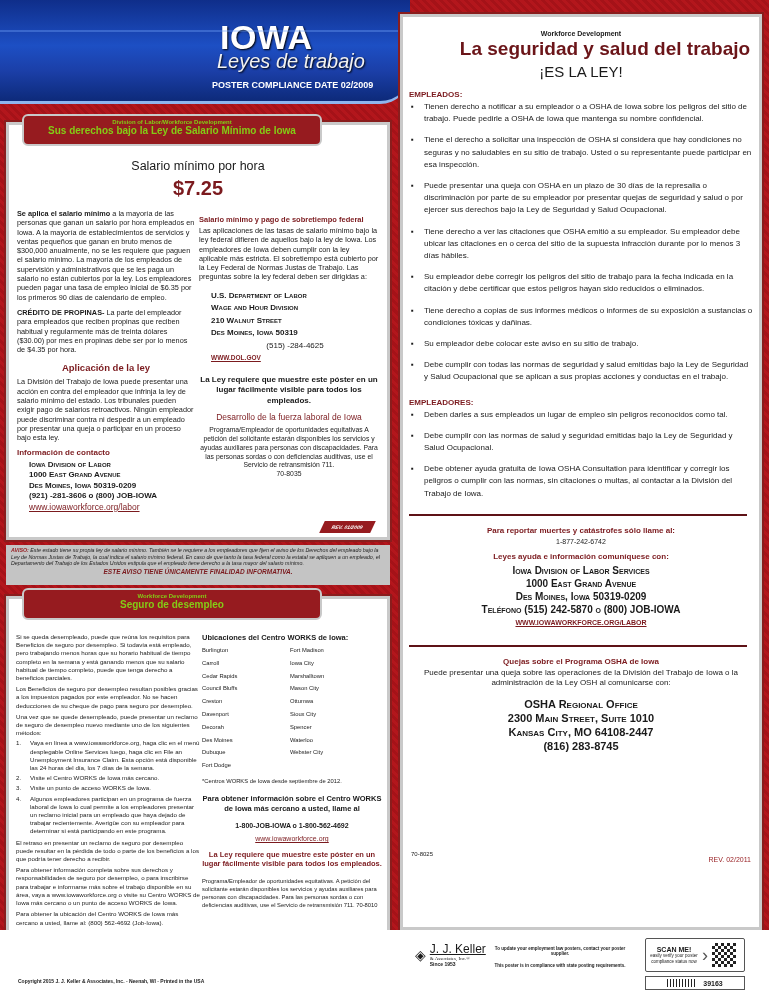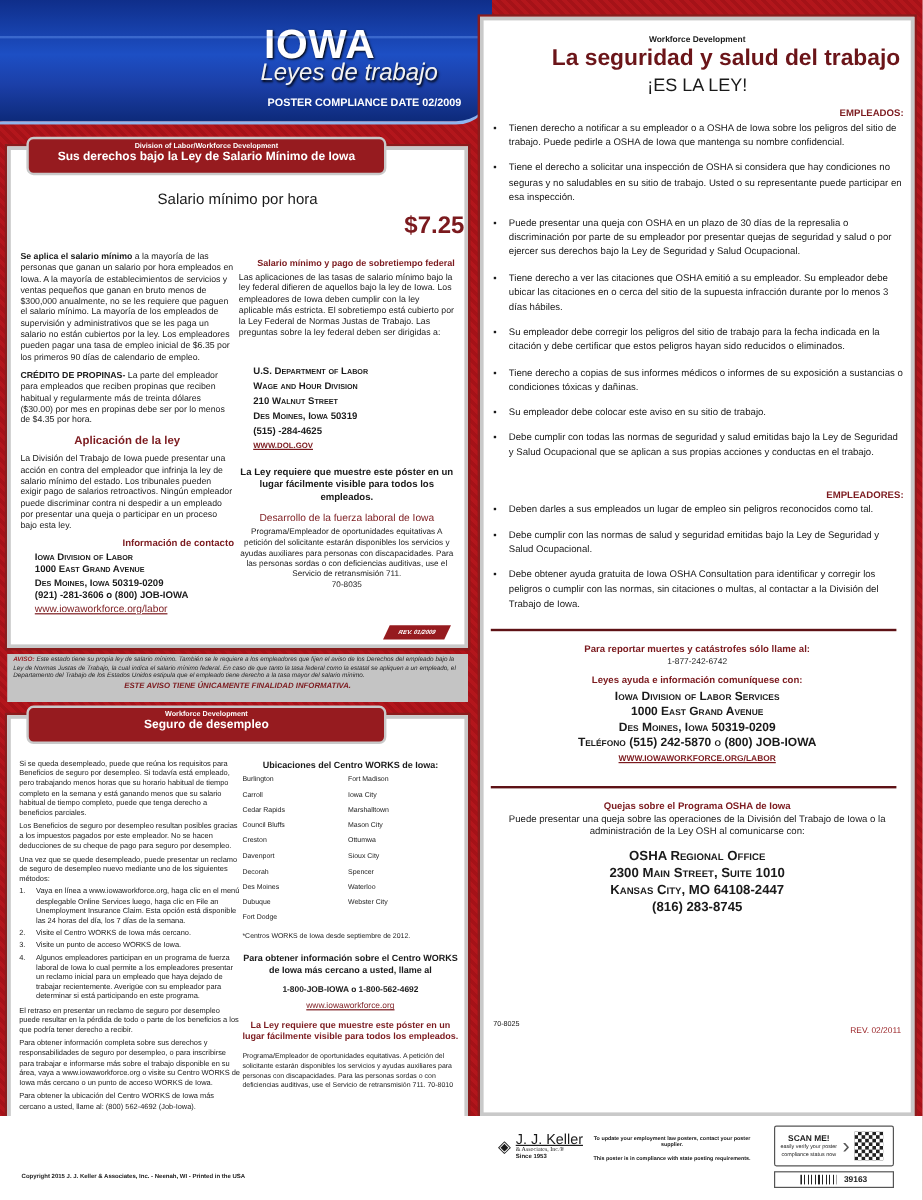--- a/index.html
+++ b/index.html
@@ -9,30 +9,30 @@
   .poster { position: absolute; left: 0; top: 0; width: 769px; height: 1000px;
     background: repeating-linear-gradient(45deg, #b3161c 0 3px, #a51218 3px 6px); }
 
   
   .header-band { position: absolute; left: 0; top: 0; width: 410px; height: 104px;
     background: linear-gradient(180deg, #0f2e8a 0%, #1d4fc4 45%, #1b3fa8 70%, #0d2a7a 100%);
     border-bottom: 3px solid #8fb5ee; border-bottom-right-radius: 30px; }
   .header-band::after { content: ""; position: absolute; left: 0; right: 0; top: 30px; height: 2px; background: rgba(120,170,255,0.35); }
   .title { position: absolute; left: 220px; top: 18px; color: #fff; font-weight: bold; font-size: 34px; letter-spacing: 0.5px; text-shadow: 1px 1px 2px #000; }
   .subtitle { position: absolute; left: 217px; top: 50px; color: #f2f2f2; font-style: italic; font-size: 20px; text-shadow: 1px 1px 2px #000; }
-  .compliance { position: absolute; left: 223px; top: 80px; color: #fff; font-weight: bold; font-size: 9px; }
+  .compliance { position: absolute; left: 212px; top: 80px; color: #fff; font-weight: bold; font-size: 9px; }
 
   
   .panel { position: absolute; background: #fff; border: 3px solid #c9c9c9; box-shadow: 0 0 0 2px #8a1d1d; }
-  .panel-head { position: absolute; background: #961b1f; color: #ffffff; text-align: center; border-radius: 6px; border: 2px solid #c9c9c9; }
+  .panel-head { position: absolute; background: #961b1f; color: #84cc16; text-align: center; border-radius: 6px; border: 2px solid #c9c9c9; }
   .panel-head .small { font-size: 6px; font-weight: bold; display: block; margin-top: 3px; }
   .panel-head .big { font-size: 10px; font-weight: bold; display: block; }
 
   .p { font-size: 7.3px; line-height: 9.3px; }
-  .h-red { color: #7b1a1e; font-weight: bold; text-align: right; }
+  .h-red { color: #7b1a1e; font-weight: bold; }
   .center { text-align: center; }
   .sc { font-weight: bold; font-variant: small-caps; }
   .link { color: #7b1a1e; text-decoration: underline; }
   .rev-tag { position: absolute; background: #961b1f; color: #fff; font-size: 5px; font-weight: bold; padding: 3px 10px; transform: skewX(-25deg); }
 
   
   #mw { left: 6px; top: 122px; width: 384px; height: 418px; }
   #mw-head { left: 22px; top: 114px; width: 300px; height: 32px; }
 
   .notice { position: absolute; left: 6px; top: 545px; width: 384px; height: 40px; background: #c4c4c4; padding: 2px 5px;
@@ -54,47 +54,47 @@
 
   <div class="header-band">
     <div class="title">IOWA</div>
     <div class="subtitle">Leyes de trabajo</div>
     <div class="compliance">POSTER COMPLIANCE DATE 02/2009</div>
   </div>
 
   <div class="panel" id="mw">
     <div style="position:absolute;left:0;top:34px;width:378px;text-align:center;">
       <div style="font-size:12.5px;">Salario mínimo por hora</div>
-      <div style="font-size:20px;font-weight:bold;color:#7b1a1e;margin-top:4px;text-align:right;">$7.25</div>
+      <div style="font-size:20px;font-weight:bold;color:#7b1a1e;margin-top:4px;">$7.25</div>
     </div>
 
     <div style="position:absolute;left:8px;top:84px;width:178px;">
       <p class="p"><b>Se aplica el salario mínimo</b><span> a la mayoría de las personas que ganan un salario por hora empleados en Iowa. A la mayoría de establecimientos de servicios y ventas pequeños que ganan en bruto menos de $300,000 anualmente, no se les requiere que paguen el salario mínimo. La mayoría de los empleados de supervisión y administrativos que se les paga un salario no están cubiertos por la ley. Los empleadores pueden pagar una tasa de empleo inicial de $6.35 por los primeros 90 días de calendario de empleo.</span></p>
       <p class="p" style="margin-top:6px;"><b>CRÉDITO DE PROPINAS-</b><span> La parte del empleador para empleados que reciben propinas que reciben habitual y regularmente más de treinta dólares ($30.00) por mes en propinas debe ser por lo menos de $4.35 por hora.</span></p>
       <div class="h-red center" style="font-size:9.5px;margin-top:8px;">Aplicación de la ley</div>
       <p class="p" style="margin-top:4px;">La División del Trabajo de Iowa puede presentar una acción en contra del empleador que infrinja la ley de salario mínimo del estado. Los tribunales pueden exigir pago de salarios retroactivos. Ningún empleador puede discriminar contra ni despedir a un empleado por presentar una queja o participar en un proceso bajo esta ley.</p>
       <div class="h-red" style="font-size:8px;margin-top:5px;">Información de contacto</div>
       <div style="padding-left:12px;font-size:8px;line-height:10.5px;margin-top:3px;">
         <div class="sc">Iowa Division of Labor</div>
         <div class="sc">1000 East Grand Avenue</div>
         <div class="sc">Des Moines, Iowa 50319-0209</div>
         <div style="font-weight:bold;">(921) -281-3606 o (800) JOB-IOWA</div>
         <div class="link" style="font-size:8.5px;">www.iowaworkforce.org/labor</div>
       </div>
     </div>
 
     <div style="position:absolute;left:190px;top:90px;width:180px;">
       <div class="h-red" style="font-size:7.5px;">Salario mínimo y pago de sobretiempo federal</div>
       <p class="p" style="margin-top:2px;">Las aplicaciones de las tasas de salario mínimo bajo la ley federal difieren de aquellos bajo la ley de Iowa. Los empleadores de Iowa deben cumplir con la ley aplicable más estricta. El sobretiempo está cubierto por la Ley Federal de Normas Justas de Trabajo. Las preguntas sobre la ley federal deben ser dirigidas a:</p>
-      <div style="padding-left:12px;font-size:8px;line-height:12.5px;margin-top:22px;">
+      <div style="padding-left:12px;font-size:8px;line-height:12.5px;margin-top:8px;">
         <div class="sc">U.S. Department of Labor</div>
         <div class="sc">Wage and Hour Division</div>
         <div class="sc">210 Walnut Street</div>
         <div class="sc">Des Moines, Iowa 50319</div>
-        <div style="font-weight:bold;">(515) -284-4625</div>
+        <div style="font-weight:normal;text-align:center;">(515) -284-4625</div>
         <div class="link" style="font-size:6.5px;font-weight:bold;text-transform:uppercase;">www.dol.gov</div>
       </div>
       <div class="center" style="font-size:8px;font-weight:bold;line-height:10.5px;margin-top:10px;">La Ley requiere que muestre este póster en un lugar fácilmente visible para todos los empleados.</div>
       <div class="h-red center" style="font-size:8.5px;font-weight:normal;color:#7b1a1e;margin-top:6px;">Desarrollo de la fuerza laboral de Iowa</div>
       <div class="center" style="font-size:6.8px;line-height:8.8px;margin-top:4px;">Programa/Empleador de oportunidades equitativas A petición del solicitante estarán disponibles los servicios y ayudas auxiliares para personas con discapacidades. Para las personas sordas o con deficiencias auditivas, use el Servicio de retransmisión 711.</div>
       <div class="center" style="font-size:6.8px;">70-8035</div>
     </div>
     <div class="rev-tag" style="right:14px;bottom:4px;">REV. 01/2009</div>
   </div>
   <div class="panel-head" id="mw-head">
@@ -129,21 +129,21 @@
             <span style="width:14px;flex:none;">4.</span>
             <span>Algunos empleadores participan en un programa de fuerza laboral de Iowa lo cual permite a los empleadores presentar un reclamo inicial para un empleado que haya dejado de trabajar recientemente. Averigüe con su empleador para determinar si está participando en este programa.</span>
           </div>
       </div>
       <p style="margin-top:3px;">El retraso en presentar un reclamo de seguro por desempleo puede resultar en la pérdida de todo o parte de los beneficios a los que podría tener derecho a recibir.</p>
       <p style="margin-top:3px;">Para obtener información completa sobre sus derechos y responsabilidades de seguro por desempleo, o para inscribirse para trabajar e informarse más sobre el trabajo disponible en su área, vaya a www.iowaworkforce.org o visite su Centro WORKS de Iowa más cercano o un punto de acceso WORKS de Iowa.</p>
       <p style="margin-top:3px;">Para obtener la ubicación del Centro WORKS de Iowa más cercano a usted, llame al: (800) 562-4692 (Job-Iowa).</p>
     </div>
 
     <div style="position:absolute;left:193px;top:34px;width:180px;">
-      <div style="font-size:7.5px;font-weight:bold;text-align:center;">Ubicaciones del Centro WORKS de Iowa:</div>
+      <div style="font-size:7.5px;font-weight:bold;text-align:left;">Ubicaciones del Centro WORKS de Iowa:</div>
       <div style="display:flex;font-size:5.8px;line-height:12.8px;margin-top:2px;">
         <div style="width:88px;">
           <div>Burlington</div>
           <div>Carroll</div>
           <div>Cedar Rapids</div>
           <div>Council Bluffs</div>
           <div>Creston</div>
           <div>Davenport</div>
           <div>Decorah</div>
           <div>Des Moines</div>
@@ -211,21 +211,21 @@
         <div style="display:flex;margin-top:9px;">
             <span style="width:15px;flex:none;padding-left:2px;">▪</span>
             <span>Su empleador debe colocar este aviso en su sitio de trabajo.</span>
           </div>
         <div style="display:flex;margin-top:9px;">
             <span style="width:15px;flex:none;padding-left:2px;">▪</span>
             <span>Debe cumplir con todas las normas de seguridad y salud emitidas bajo la Ley de Seguridad y Salud Ocupacional que se aplican a sus propias acciones y conductas en el trabajo.</span>
           </div>
       </div>
 
-      <div class="h-red" style="font-size:8px;margin-top:24px;">EMPLEADORES:</div>
+      <div class="h-red" style="font-size:8px;margin-top:14px;">EMPLEADORES:</div>
       <div style="font-size:8px;line-height:12.2px;">
         <div style="display:flex;margin-top:2px;">
             <span style="width:15px;flex:none;padding-left:2px;">▪</span>
             <span>Deben darles a sus empleados un lugar de empleo sin peligros reconocidos como tal.</span>
           </div>
         <div style="display:flex;margin-top:9px;">
             <span style="width:15px;flex:none;padding-left:2px;">▪</span>
             <span>Debe cumplir con las normas de salud y seguridad emitidas bajo la Ley de Seguridad y Salud Ocupacional.</span>
           </div>
         <div style="display:flex;margin-top:9px;">

